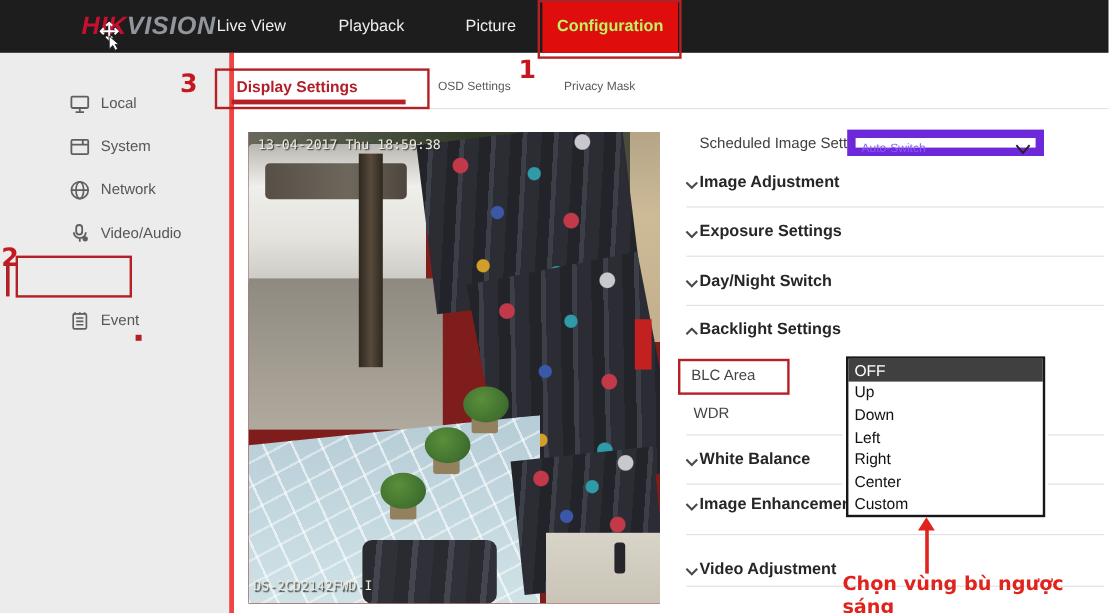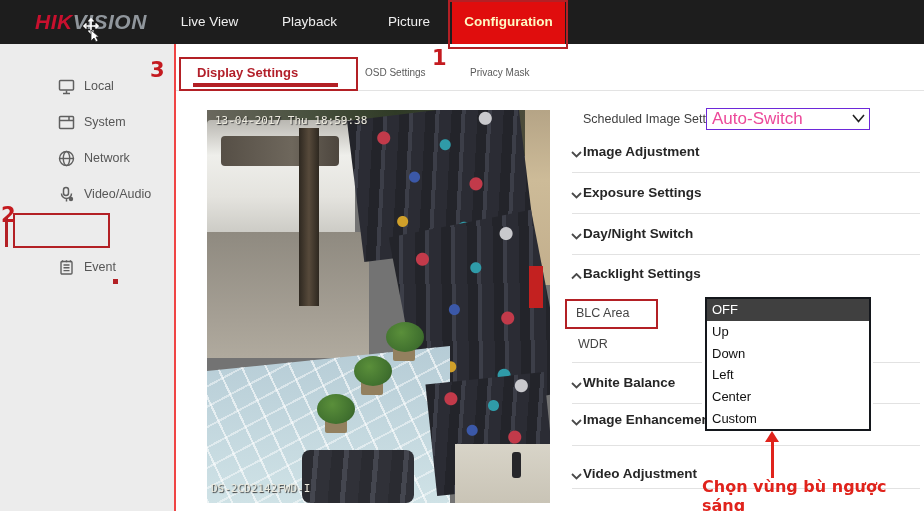--- a/index.html
+++ b/index.html
@@ -3,65 +3,65 @@
 <meta charset="utf-8">
 <style>
   * { margin:0; padding:0; box-sizing:border-box; }
   body { font-family:"Liberation Sans", sans-serif; background:#fff; }
   #app { position:relative; width:924px; height:511px; overflow:hidden; background:#fff; }
 
   
   .navbar { position:absolute; left:0; top:0; width:924px; height:44px; background:#1d1d1d; z-index:4; }
   .brand { position:absolute; left:35px; top:0; height:44px; line-height:44px;
            font-size:21px; font-weight:800; font-style:italic; letter-spacing:.5px; }
-  .brand .hik { color:#c8102e; }
+  .brand .hik { color:#c8102e;margin-left:33px; }
   .brand .vision { color:#90969c; }
   .nav-item { position:absolute; top:0; height:44px; line-height:44px; color:#efefef;
               font-size:13.5px; text-align:center; cursor:pointer; }
   .nav-live { left:172px; width:75px; }
   .nav-play { left:272px; width:75px; }
   .nav-pic  { left:378px; width:62px; }
-  .nav-cfg  { left:452px; width:113px; background:#e00d0d; color:#fef9c3; font-weight:bold; }
+  .nav-cfg  { left:452px; width:113px; background:#e00d0d; color:#bef264; font-weight:bold; }
   .cursor-icon { position:absolute; left:82px; top:18px; z-index:9; }
 
   
   .ann-box { position:absolute; border:2px solid #b32025; z-index:7; pointer-events:none; }
   .ann-num { position:absolute; color:#c41a1f; font-size:21px; font-weight:bold; z-index:8;
              font-family:"DejaVu Sans", sans-serif; }
   .ann-tick { position:absolute; left:5px; top:217px; width:3px; height:30px; background:#b32025; z-index:8; }
   .ann-dot { position:absolute; left:113px; top:279px; width:5px; height:5px; background:#b32025; z-index:8; }
   .ann-underline { position:absolute; left:193px; top:83px; width:145px; height:4px; background:#b32025; z-index:8; }
   .note-arrow-head { position:absolute; left:765px; top:431px; width:0; height:0; z-index:8;
                      border-left:7px solid transparent; border-right:7px solid transparent;
                      border-bottom:11px solid #e0231c; }
   .note-arrow-stem { position:absolute; left:771px; top:441px; width:3px; height:37px; background:#e0231c; z-index:8; }
   .note-text { position:absolute; left:702px; top:477px; width:190px; color:#e0231c; font-size:16px;
                font-weight:bold; z-index:8; font-family:"DejaVu Sans", sans-serif; }
 
   
-  .sidebar { position:absolute; left:0; top:44px; width:176px; height:467px; background:#ececec;
-             border-right:2px solid #ef4444; z-index:2; }
+  .sidebar { position:absolute; left:0; top:44px; width:195px; height:467px; background:#ececec;
+             border-right:4px solid #ef4444; z-index:2; }
   .side-item { position:absolute; left:0; width:173px; height:36px; cursor:pointer; }
   .side-item .icon { position:absolute; left:58px; top:10px; width:17px; height:17px; }
   .side-item .lbl { position:absolute; left:84px; top:0; height:36px; line-height:36px;
                     font-size:12.5px; color:#565656; }
   .side-item.sel { background:#fff; }
   .side-item.sel .lbl { color:#333; font-weight:bold; }
 
   
   .tabbar-divider { position:absolute; left:173px; top:90px; width:751px; height:1px; background:#e3e3e3; }
   .tab { position:absolute; top:59px; height:28px; line-height:28px; font-size:10px; color:#5a5a5a; cursor:pointer; }
   .tab.active { color:#b21f2a; font-weight:bold; font-size:13px; }
   .tab-display { left:197px; }
   .tab-osd { left:365px; }
   .tab-privacy { left:470px; }
 
   
   .preview { position:absolute; left:207px; top:110px; width:343px; height:393px; overflow:hidden;
-             background:#737373; z-index:1; }
+             background:#7f1d1d; z-index:1; }
   .preview div { position:absolute; }
   .ph-foliage { left:0; top:0; width:343px; height:46px;
       background:linear-gradient(90deg,#6a685e 0%,#4a5240 28%,#2f3a26 55%,#3d4433 80%,#55503e 100%); }
   .ph-wall { left:318px; top:0; width:25px; height:175px;
       background:linear-gradient(180deg,#b5a486,#cdbb98 40%,#c2ae8c); }
   .ph-sign { left:322px; top:156px; width:14px; height:42px; background:#c32120; }
   .ph-van { left:0; top:10px; width:148px; height:118px; border-radius:4px;
       background:linear-gradient(180deg,#b9b7b1 0%,#efefeb 30%,#e4e3de 65%,#c9c8c2 100%); }
   .ph-van-win { left:14px; top:26px; width:118px; height:30px; border-radius:4px;
       background:linear-gradient(90deg,#564f46,#6e675c 60%,#4d463e); }
@@ -97,21 +97,21 @@
       background:repeating-linear-gradient(95deg, #2a2b31 0 12px, #44464f 12px 17px, #303138 17px 30px); }
   .osd { color:#eceade; font-family:"DejaVu Sans Mono", monospace; font-size:11px;
          text-shadow:1px 1px 1px rgba(40,40,40,.9); white-space:nowrap; }
   .osd-ts { left:8px; top:4px; }
   .osd-id { left:4px; top:372px; }
 
   
   .sched-label { position:absolute; left:583px; top:108px; height:22px; line-height:22px;
                  font-size:12.5px; color:#404040; }
   .sched-select { position:absolute; left:706px; top:108px; width:164px; height:22px;
-                  border:1px solid #6d28d9; background:#fff; font-size:17px; color:#ec4899;
+                  border:7px solid #6d28d9; background:#fff; font-size:10px; color:#8b5cf6;
                   line-height:20px; padding-left:5px; cursor:pointer; }
   .sched-select .chev { position:absolute; right:4px; top:5px; }
   .section { position:absolute; left:571px; width:330px; height:20px; cursor:pointer; }
   .section .chev { position:absolute; left:0; top:7px; }
   .section .s-lbl { position:absolute; left:12px; top:0; font-size:13.5px; font-weight:bold; color:#262626; }
   .divider { position:absolute; left:572px; width:348px; height:1px; background:#e2e2e2; }
   .blc-label { position:absolute; left:576px; top:299px; height:30px; line-height:28px;
                font-size:12.5px; color:#444; z-index:8; }
   .wdr-label { position:absolute; left:578px; top:337px; font-size:12.5px; color:#444; }
   .blc-dropdown { position:absolute; left:705px; top:297px; width:166px; height:134px;
@@ -289,20 +289,21 @@
 
   <div class="blc-label">BLC Area</div>
   <div class="ann-box" style="left:565px; top:299px; width:93px; height:30px;"></div>
   <div class="wdr-label">WDR</div>
 
   <div class="blc-dropdown">
     <div class="blc-option sel">OFF</div>
     <div class="blc-option">Up</div>
     <div class="blc-option">Down</div>
     <div class="blc-option">Left</div>
+    <div class="blc-option">Right</div>
     <div class="blc-option">Center</div>
     <div class="blc-option">Custom</div>
   </div>
 
   <div class="divider" style="top:362px; width:130px;"></div>
   <div class="divider" style="top:362px; left:873px; width:47px;"></div>
 
   <div class="section" style="top:375px;">
     <span class="chev">
         <svg width="11" height="7" viewBox="0 0 11 7">

